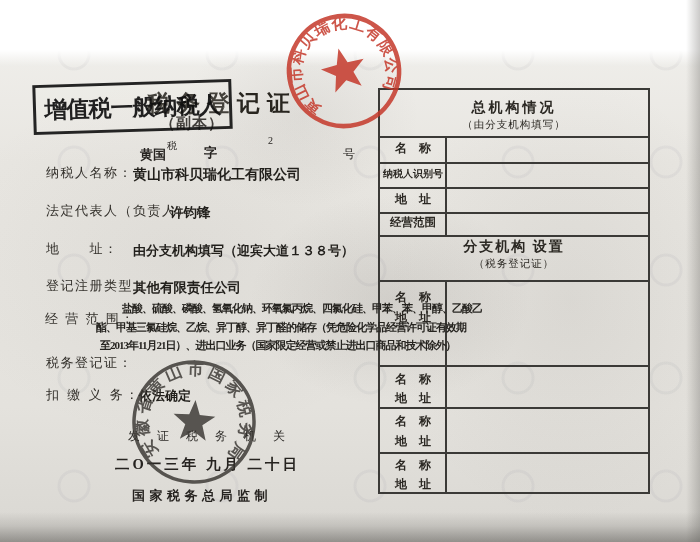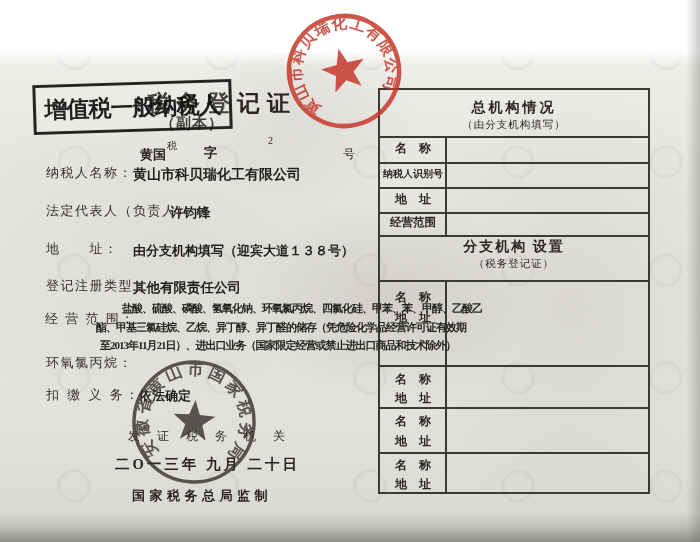--- a/index.html
+++ b/index.html
@@ -109,21 +109,21 @@
   <span class="abs val f3v">由分支机构填写（迎宾大道１３８号）</span>
 
   <span class="abs lbl f4l">登记注册类型：</span>
   <span class="abs val f4v">其他有限责任公司</span>
 
   <span class="abs lbl scope-l">经 营 范 围：</span>
   <span class="abs scope-line scope1">盐酸、硫酸、磷酸、氢氧化钠、环氧氯丙烷、四氯化硅、甲苯、苯、甲醇、乙酸乙</span>
   <span class="abs scope-line scope2">酯、甲基三氯硅烷、乙烷、异丁醇、异丁醛的储存（凭危险化学品经营许可证有效期</span>
   <span class="abs scope-line scope3">至2013年11月21日）、进出口业务（国家限定经营或禁止进出口商品和技术除外）</span>
 
-  <span class="abs lbl apprl">环氧氯丙烷：</span>
+  <span class="abs lbl apprl">税务登记证：</span>
 
   <span class="abs lbl withl">扣 缴 义 务：</span>
   <span class="abs val withv">依法确定</span>
 
   <span class="abs issuer">发 证 税 务 机 关</span>
   <span class="abs idate">二O一三年 九月 二十日</span>
   <span class="abs footer">国家税务总局监制</span>
 
   <svg class="abs seal red-seal" viewBox="-62 -62 124 124">
     <circle class="ring" r="55" fill="none" stroke-width="4.5"></circle>

